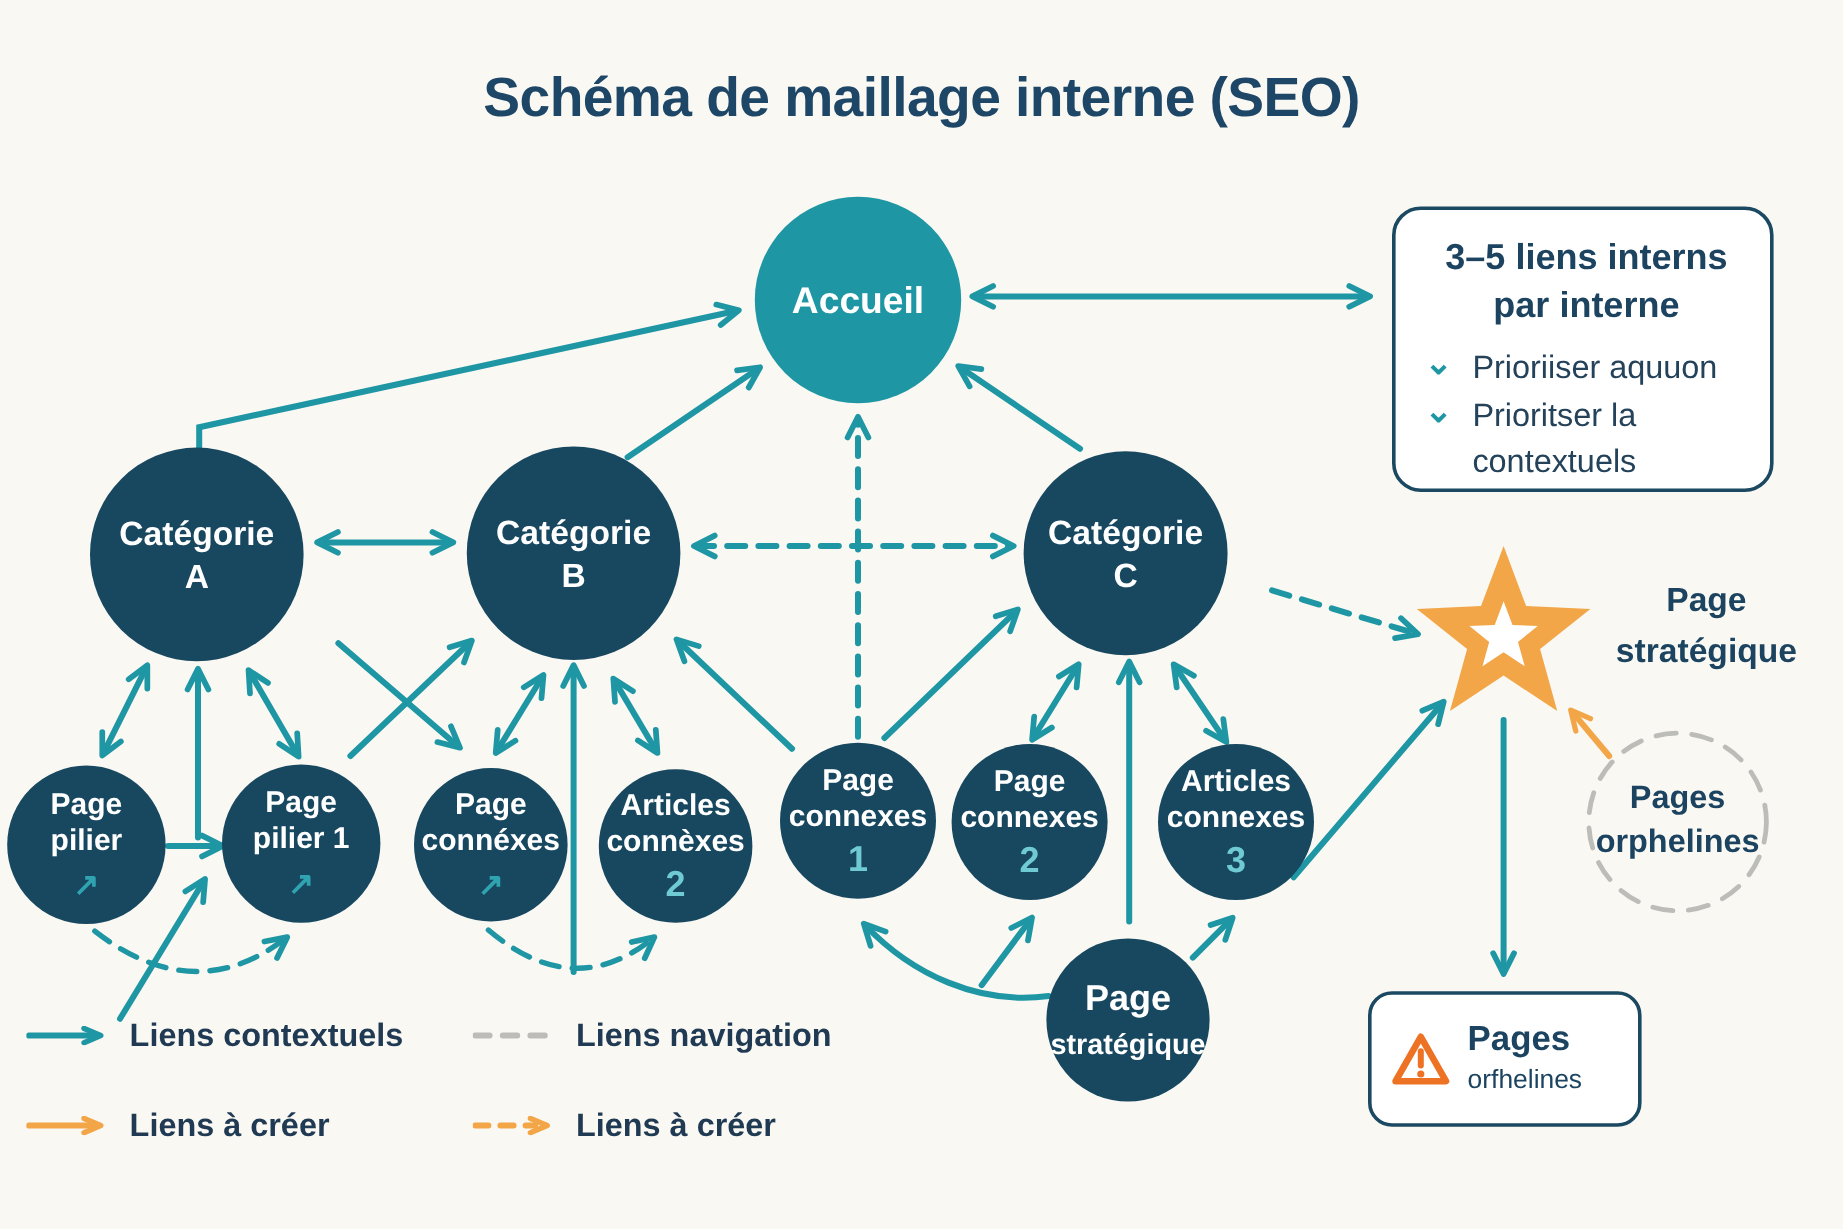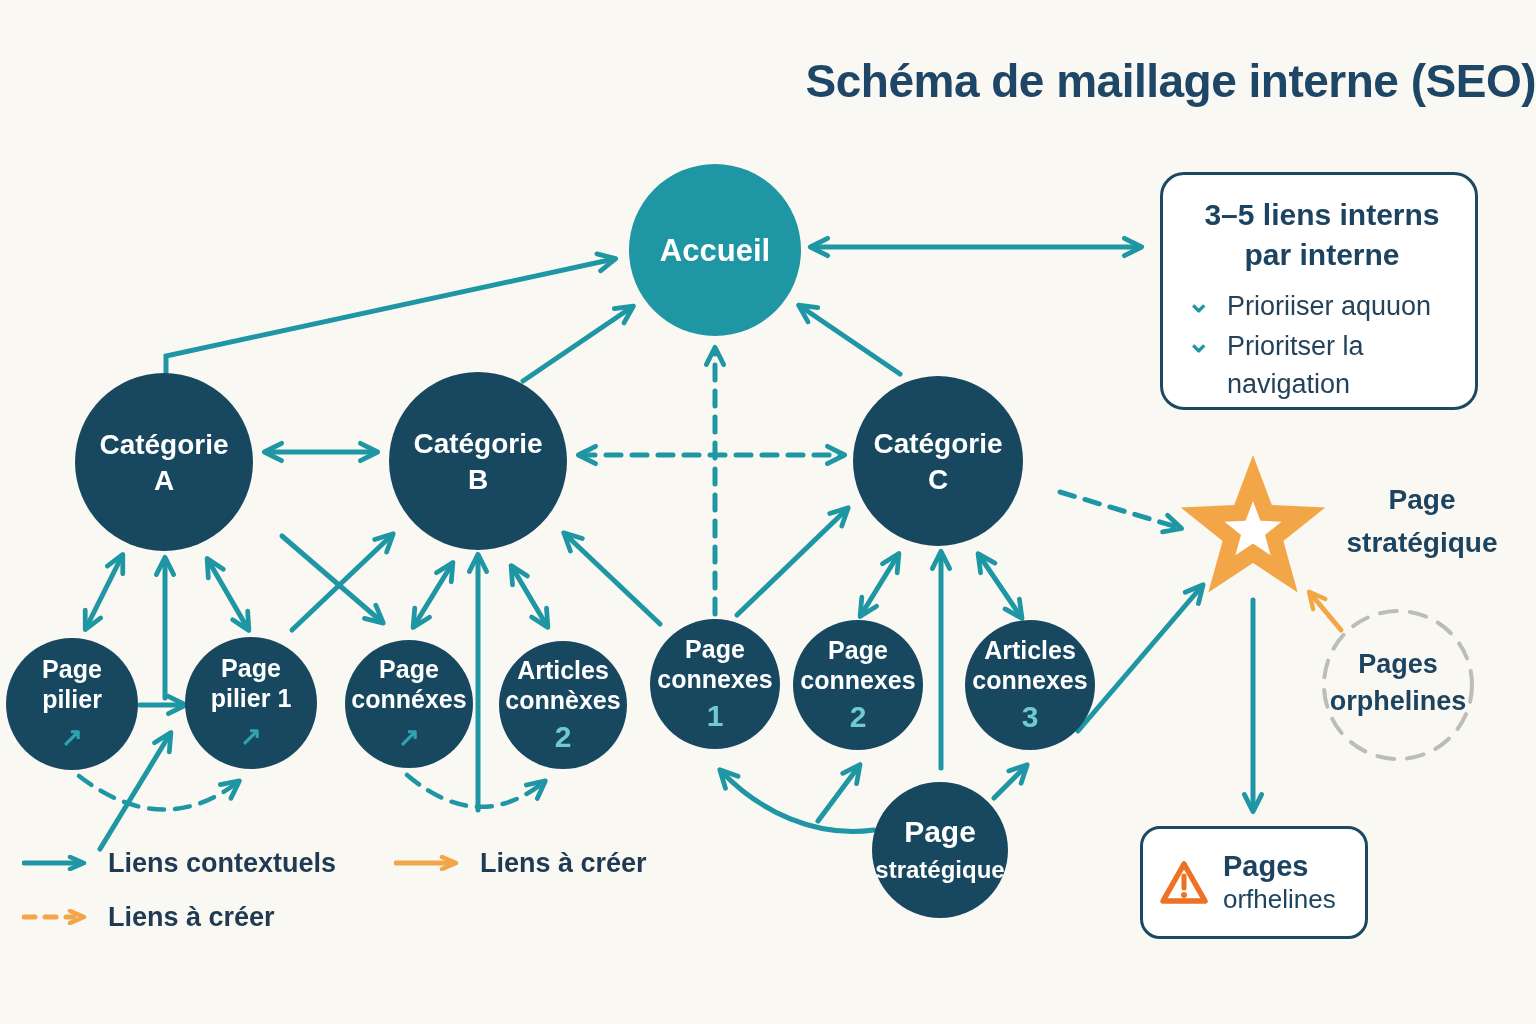--- a/index.html
+++ b/index.html
@@ -6,21 +6,21 @@
   body{
     width:1536px;height:1024px;position:relative;overflow:hidden;
     background:#FAF8F3;
     font-family:"Liberation Sans", sans-serif;
     color:#1C4460;
   }
   .stage{position:absolute;inset:0;width:1536px;height:1024px;}
   svg.diagram{position:absolute;left:0;top:0;}
   .title{
     position:absolute;top:54px;left:0;width:100%;
-    text-align:right;font-size:46px;font-weight:700;letter-spacing:-0.5px;
+    text-align:center;font-size:46px;font-weight:700;letter-spacing:-0.5px;
     color:#1E4767;
   }
   .info-box{
     position:absolute;left:1160px;top:172px;width:318px;height:238px;
     background:#FFFFFF;border:3.5px solid #1C4962;border-radius:24px;
     box-sizing:border-box;padding:20px 18px 12px 24px;
   }
   .info-box .ib-title{
     text-align:center;font-size:30px;font-weight:700;line-height:40px;color:#1C4460;
   }
@@ -39,24 +39,24 @@
     position:absolute;left:1318px;top:646px;width:160px;text-align:center;
     font-size:27px;font-weight:700;line-height:37px;color:#1C4460;
   }
   .warning-box{
     position:absolute;left:1140px;top:826px;width:228px;height:113px;
     background:#FFFFFF;border:3.5px solid #1C4962;border-radius:20px;
     box-sizing:border-box;display:flex;align-items:center;gap:14px;padding-left:16px;
   }
   .wb-text{line-height:33px;}
   .wb-line1{font-size:29px;font-weight:700;color:#1C4460;}
-  .wb-line2{font-size:26px;font-weight:500;color:#1C4460;}
+  .wb-line2{font-size:22px;font-weight:500;color:#1C4460;}
   .legend{
     position:absolute;left:22px;top:842px;width:680px;
-    display:grid;grid-template-columns:372px auto;row-gap:12px;
+    display:grid;grid-template-columns:372px auto;row-gap:33px;
   }
   .legend-item{display:flex;align-items:center;gap:16px;height:42px;}
   .legend-label{font-size:27px;font-weight:600;color:#1F3A52;white-space:nowrap;}
   .legend-swatch{flex:0 0 70px;}
 </style>
 </head>
 <body>
 
 <div class="stage">
 
@@ -188,21 +188,21 @@
       <div>3–5 liens interns</div>
       <div>par interne</div>
     </div>
     <div class="ib-bullets">
       <div class="ib-bullet">
         <span class="ib-chevron">⌄</span>
         <span class="ib-text">Prioriiser aquuon</span>
       </div>
       <div class="ib-bullet">
         <span class="ib-chevron">⌄</span>
-        <span class="ib-text">Prioritser la navigation</span>
+        <span class="ib-text">Prioritser la contextuels</span>
       </div>
     </div>
   </div>
 
   <div class="star-label">
     <div>Page</div>
     <div>stratégique</div>
   </div>
 
   <div class="orphan-label">
@@ -225,20 +225,26 @@
   <div class="legend">
     <div class="legend-item">
       <svg class="legend-swatch" width="70" height="16" viewBox="0 0 70 16">
         <line x1="2" y1="8" x2="56" y2="8" stroke="#1E96A4" stroke-width="5" stroke-linecap="round"></line>
         <polyline points="48,2 62,8 48,14" fill="none" stroke="#1E96A4" stroke-width="4.5" stroke-linecap="round" stroke-linejoin="round"></polyline>
       </svg>
       <span class="legend-label">Liens contextuels</span>
     </div>
     <div class="legend-item">
       <svg class="legend-swatch" width="70" height="16" viewBox="0 0 70 16">
+        <line x1="2" y1="8" x2="64" y2="8" stroke="#BCBCB8" stroke-width="5" stroke-linecap="round" stroke-dasharray="12 11"></line>
+      </svg>
+      <span class="legend-label">Liens navigation</span>
+    </div>
+    <div class="legend-item">
+      <svg class="legend-swatch" width="70" height="16" viewBox="0 0 70 16">
         <line x1="2" y1="8" x2="56" y2="8" stroke="#F3A647" stroke-width="5" stroke-linecap="round"></line>
         <polyline points="48,2 62,8 48,14" fill="none" stroke="#F3A647" stroke-width="4.5" stroke-linecap="round" stroke-linejoin="round"></polyline>
       </svg>
       <span class="legend-label">Liens à créer</span>
     </div>
     <div class="legend-item">
       <svg class="legend-swatch" width="70" height="16" viewBox="0 0 70 16">
         <line x1="2" y1="8" x2="52" y2="8" stroke="#F3A647" stroke-width="5" stroke-linecap="round" stroke-dasharray="11 10"></line>
         <polyline points="48,2 62,8 48,14" fill="none" stroke="#F3A647" stroke-width="4.5" stroke-linecap="round" stroke-linejoin="round"></polyline>
       </svg>

